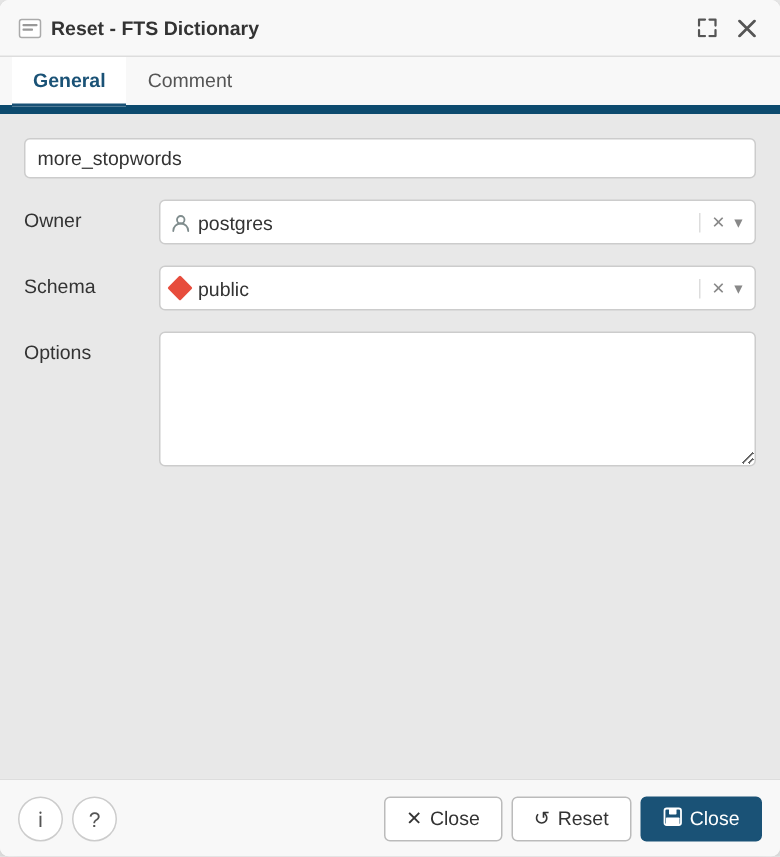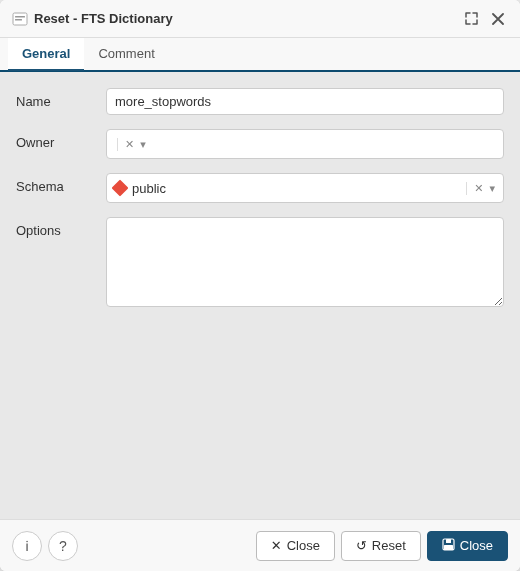--- a/index.html
+++ b/index.html
@@ -63,21 +63,21 @@
       color: #555;
       font-size: 14px;
       padding: 2px 4px;
       border-radius: 3px;
       display: flex;
       align-items: center;
     }
 
     .tabs {
       display: flex;
-      border-bottom: 2px solid #0c4a6e;
+      border-bottom: 6px solid #0c4a6e;
       background: #f8f8f8;
       padding: 0 8px;
     }
     .tab {
       padding: 8px 14px;
       cursor: pointer;
       font-size: 13px;
       color: #555;
       border-bottom: 2px solid transparent;
       margin-bottom: -1px;
@@ -270,30 +270,38 @@
   </div>
 
   <div class="tabs">
     <div class="tab active">General</div>
     <div class="tab">Comment</div>
   </div>
 
   <div class="form-area">
 
     <div class="form-row">
-      <div class="form-label">Name</div>
       <div class="form-control">
         <input type="text" class="text-input" value="more_stopwords" style="">
       </div>
     </div>
 
     <div class="form-row">
       <div class="form-label">Owner</div>
       <div class="form-control">
         <div class="select-control">
+          <div class="select-inner">
+            <span class="select-icon">
+              <svg width="13" height="13" viewBox="0 0 13 13" fill="none">
+                <circle cx="6.5" cy="4.5" r="2.5" stroke="#7f8c8d" stroke-width="1.2"></circle>
+                <path d="M1.5 12c0-2.76 2.24-5 5-5s5 2.24 5 5" stroke="#7f8c8d" stroke-width="1.2" stroke-linecap="round"></path>
+              </svg>
+            </span>
+            <span>postgres</span>
+          </div>
           <div class="select-actions">
             <button class="select-btn">✕</button>
             <button class="select-btn">▾</button>
           </div>
         </div>
       </div>
     </div>
 
     <div class="form-row">
       <div class="form-label">Schema</div>

